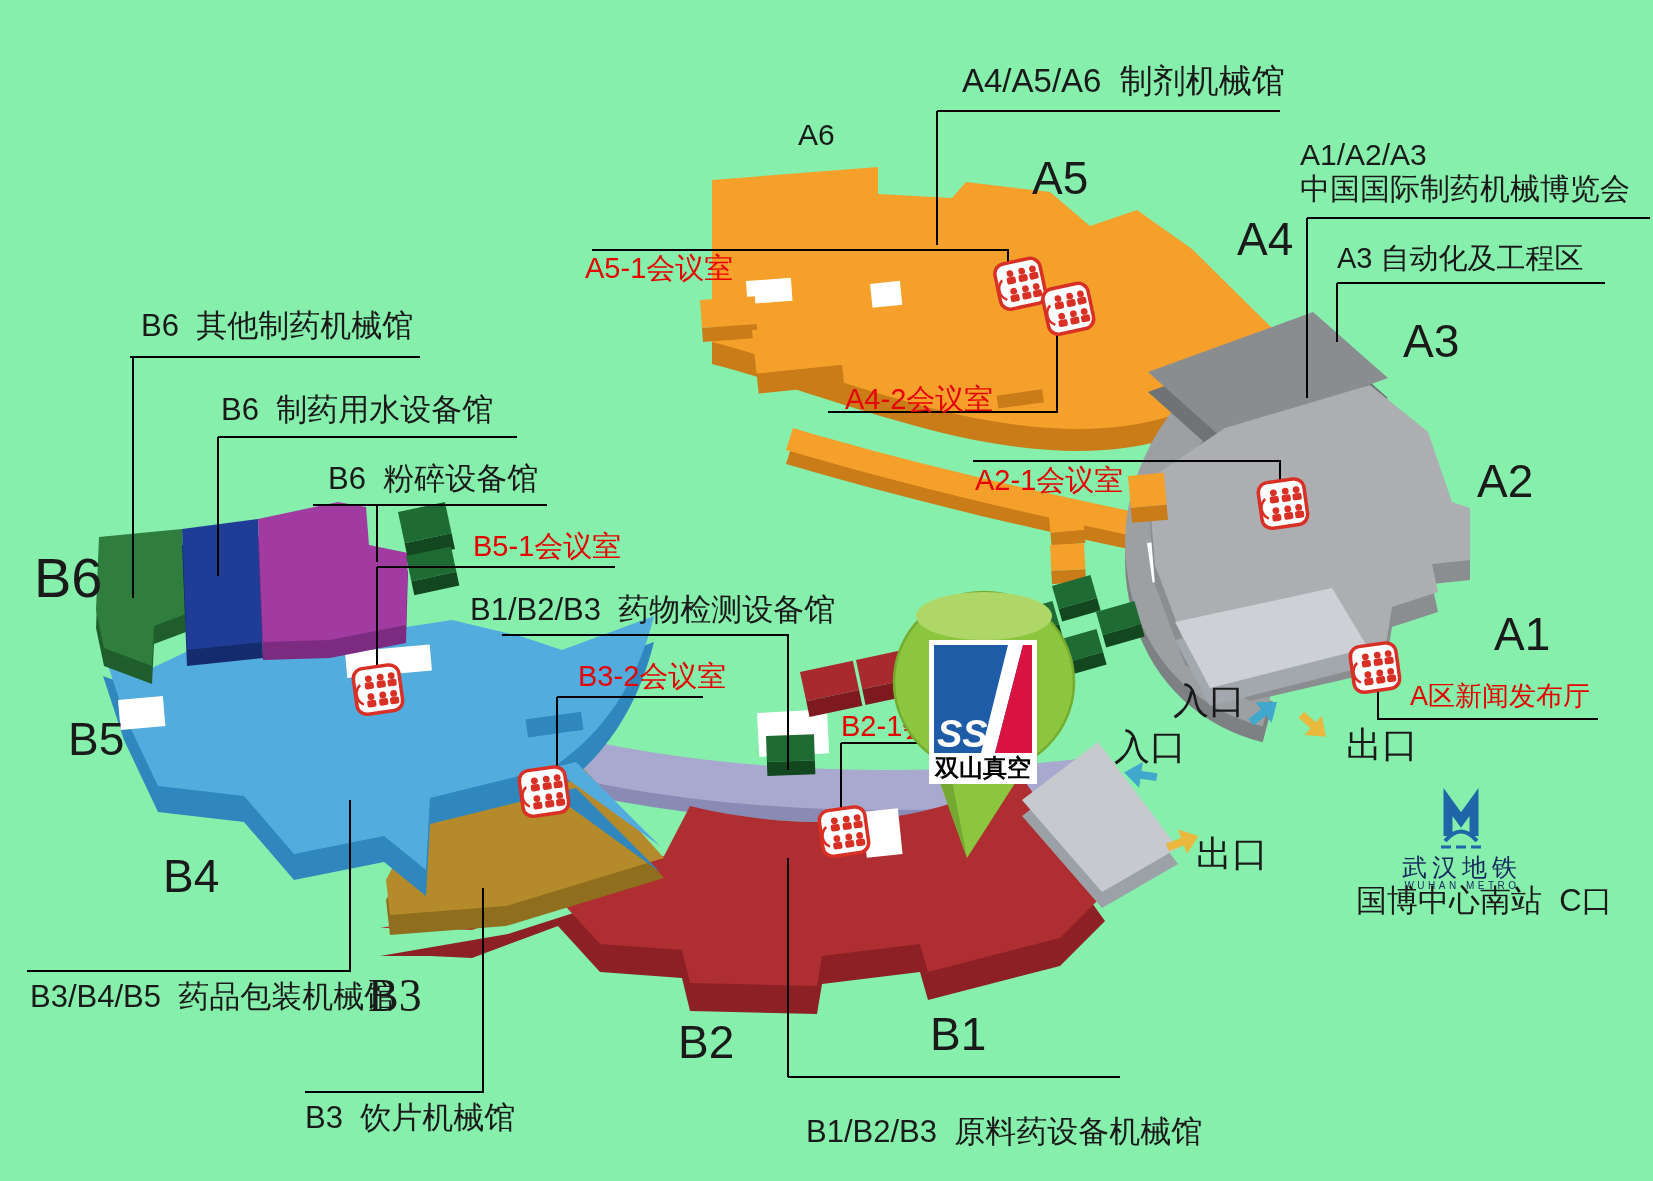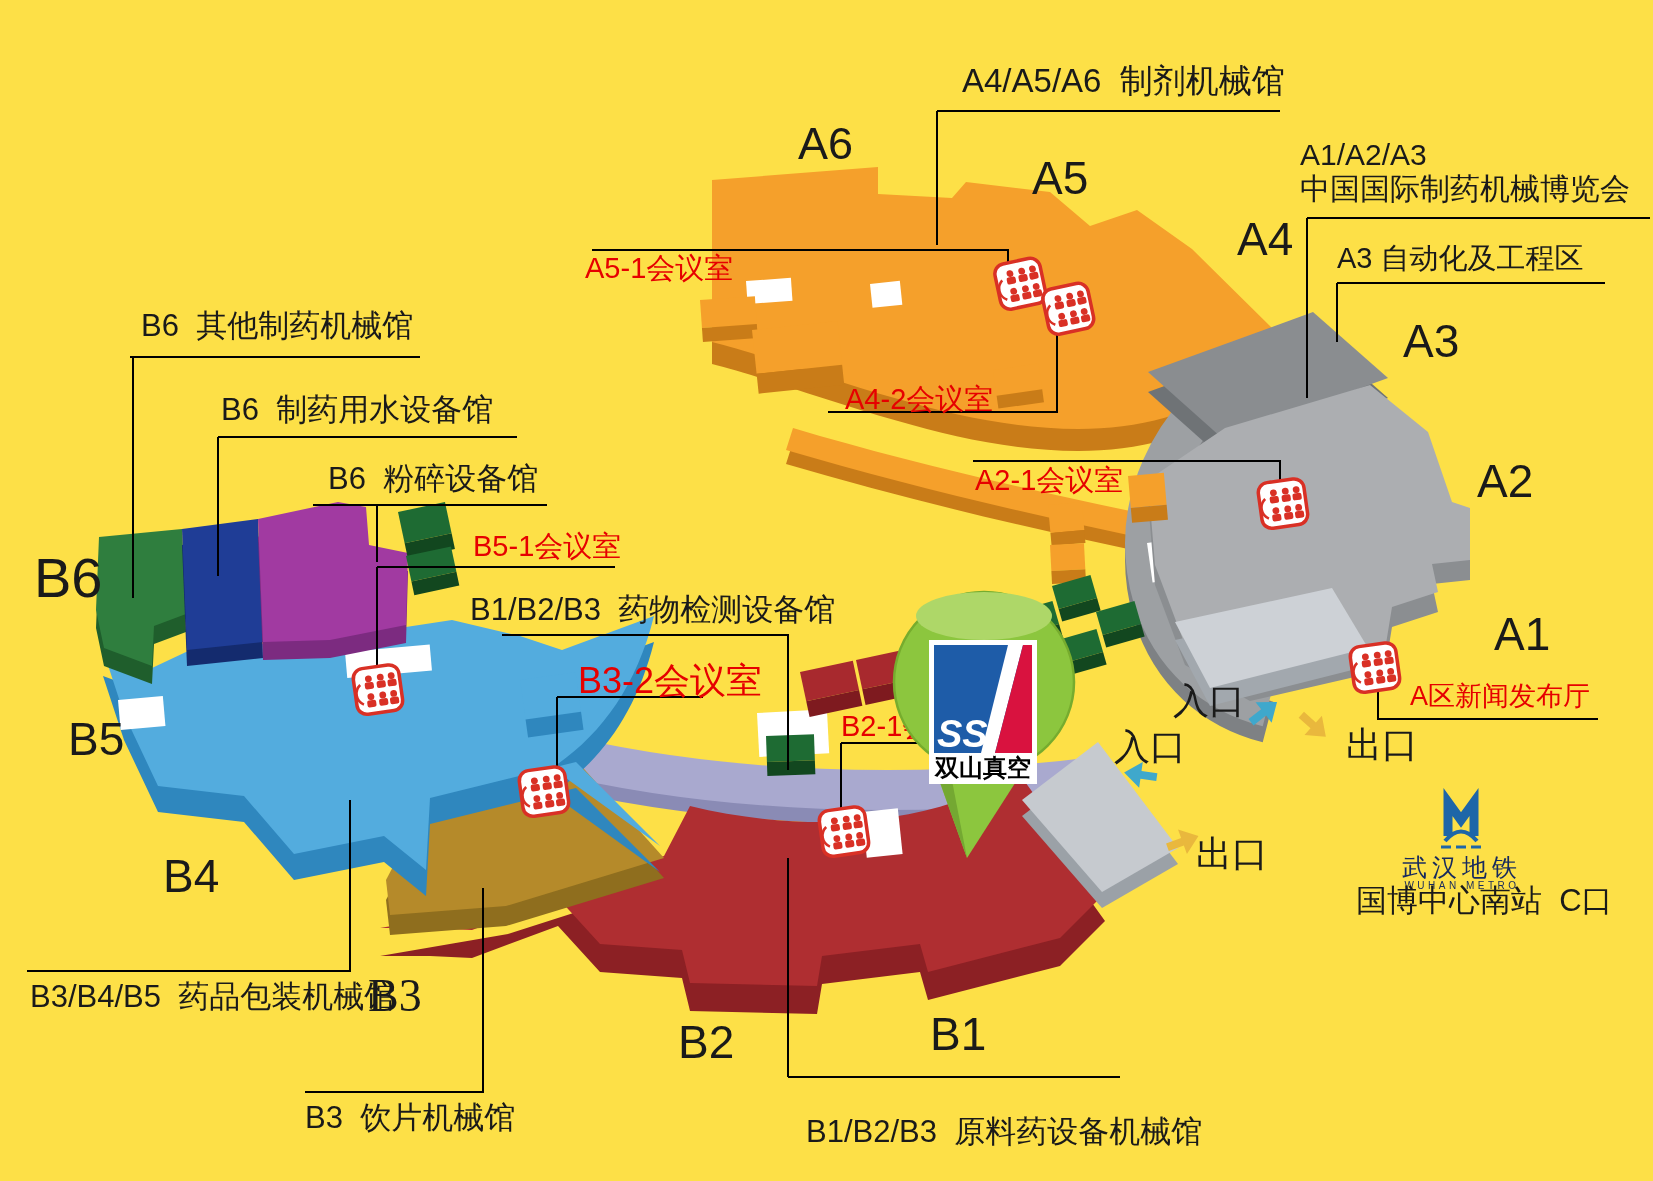--- a/index.html
+++ b/index.html
@@ -1,16 +1,16 @@
 <!DOCTYPE html>
 <html><head>
 <meta charset="utf-8">
 <style>
   html,body{margin:0;padding:0;background:#fff;}
-  .stage{position:relative;width:1653px;height:1181px;background:#fde047;overflow:hidden;
+  .stage{position:relative;width:1653px;height:1181px;background:#86efac;overflow:hidden;
          font-family:"Liberation Sans","DejaVu Sans",sans-serif;}
   .stage svg.base{position:absolute;left:0;top:0;z-index:1;}
   .label{position:absolute;z-index:2;color:#1a1a1a;white-space:pre;line-height:1.15;}
   .label.red{color:#e60000;}
   .label.navy{color:#16295e;}
   .pin{position:absolute;z-index:5;}
 </style>
 </head>
 <body>
 
@@ -237,38 +237,38 @@
   <div class="label" style="left:1300px;top:172px;font-size:30px;">中国国际制药机械博览会</div>
   <div class="label" style="left:1337px;top:242px;font-size:29px;">A3 自动化及工程区</div>
   <div class="label" style="left:141px;top:308px;font-size:31px;">B6  其他制药机械馆</div>
   <div class="label" style="left:221px;top:392px;font-size:31px;">B6  制药用水设备馆</div>
   <div class="label" style="left:328px;top:461px;font-size:31px;">B6  粉碎设备馆</div>
   <div class="label" style="left:470px;top:592px;font-size:31px;">B1/B2/B3  药物检测设备馆</div>
   <div class="label" style="left:30px;top:979px;font-size:31px;">B3/B4/B5  药品包装机械馆</div>
   <div class="label" style="left:305px;top:1100px;font-size:31px;">B3  饮片机械馆</div>
   <div class="label" style="left:806px;top:1086px;font-size:31px;margin-top:28px;">B1/B2/B3  原料药设备机械馆</div>
 
-  <div class="label" style="left:798px;top:118px;font-size:45px;text-align:center;">A6</div>
+  <div class="label" style="left:798px;top:118px;font-size:30px;text-align:center;">A6</div>
   <div class="label" style="left:1032px;top:152px;font-size:46px;">A5</div>
   <div class="label" style="left:1237px;top:213px;font-size:46px;">A4</div>
   <div class="label" style="left:1403px;top:315px;font-size:46px;">A3</div>
   <div class="label" style="left:1477px;top:455px;font-size:46px;">A2</div>
   <div class="label" style="left:1494px;top:608px;font-size:46px;">A1</div>
   <div class="label" style="left:34px;top:546px;font-size:56px;">B6</div>
   <div class="label" style="left:68px;top:713px;font-size:46px;">B5</div>
   <div class="label" style="left:163px;top:850px;font-size:46px;">B4</div>
   <div class="label" style="left:368px;top:970px;font-size:46px;font-family:Liberation Serif, serif;">B3</div>
   <div class="label" style="left:678px;top:1016px;font-size:46px;">B2</div>
   <div class="label" style="left:930px;top:1008px;font-size:46px;">B1</div>
 
   <div class="label red" style="left:585px;top:252px;font-size:29px;">A5-1会议室</div>
   <div class="label red" style="left:845px;top:383px;font-size:29px;">A4-2会议室</div>
   <div class="label red" style="left:975px;top:464px;font-size:29px;">A2-1会议室</div>
   <div class="label red" style="left:473px;top:530px;font-size:29px;">B5-1会议室</div>
-  <div class="label red" style="left:578px;top:660px;font-size:36px;">B3-2会议室</div>
+  <div class="label red" style="left:578px;top:660px;font-size:29px;">B3-2会议室</div>
   <div class="label red" style="left:841px;top:710px;font-size:29px;">B2-1会议室</div>
   <div class="label red" style="left:1410px;top:681px;font-size:27px;">A区新闻发布厅</div>
 
   <div class="label" style="left:1173px;top:680px;font-size:36px;">入口</div>
   <div class="label" style="left:1114px;top:726px;font-size:36px;">入口</div>
   <div class="label" style="left:1346px;top:724px;font-size:36px;">出口</div>
   <div class="label" style="left:1196px;top:833px;font-size:36px;">出口</div>
 
   <div class="label navy" style="left:1402px;top:853px;width:120px;text-align:center;font-size:25px;font-weight:normal;letter-spacing:5px;">武汉地铁</div>
   <div class="label navy" style="left:1402px;top:880px;width:120px;text-align:center;font-size:10px;letter-spacing:3.5px;">WUHAN METRO</div>

